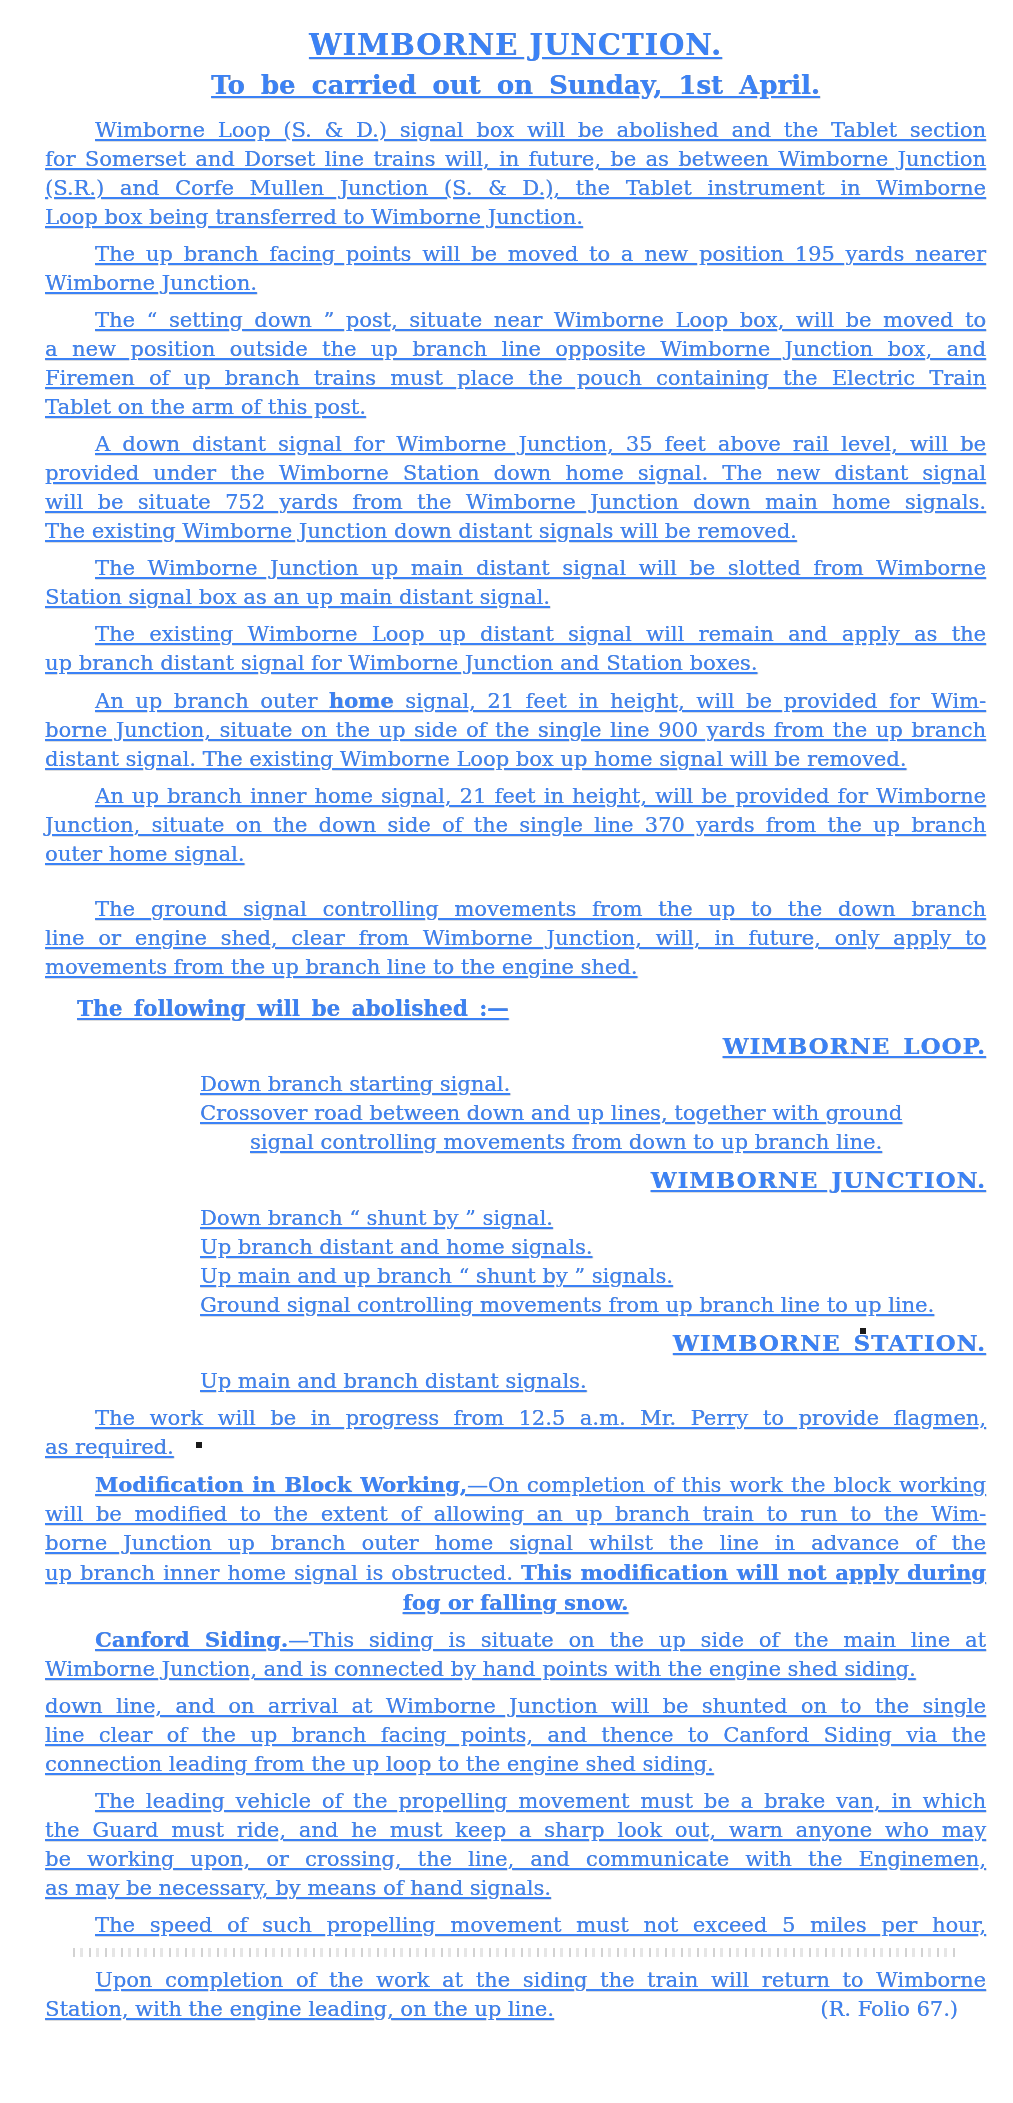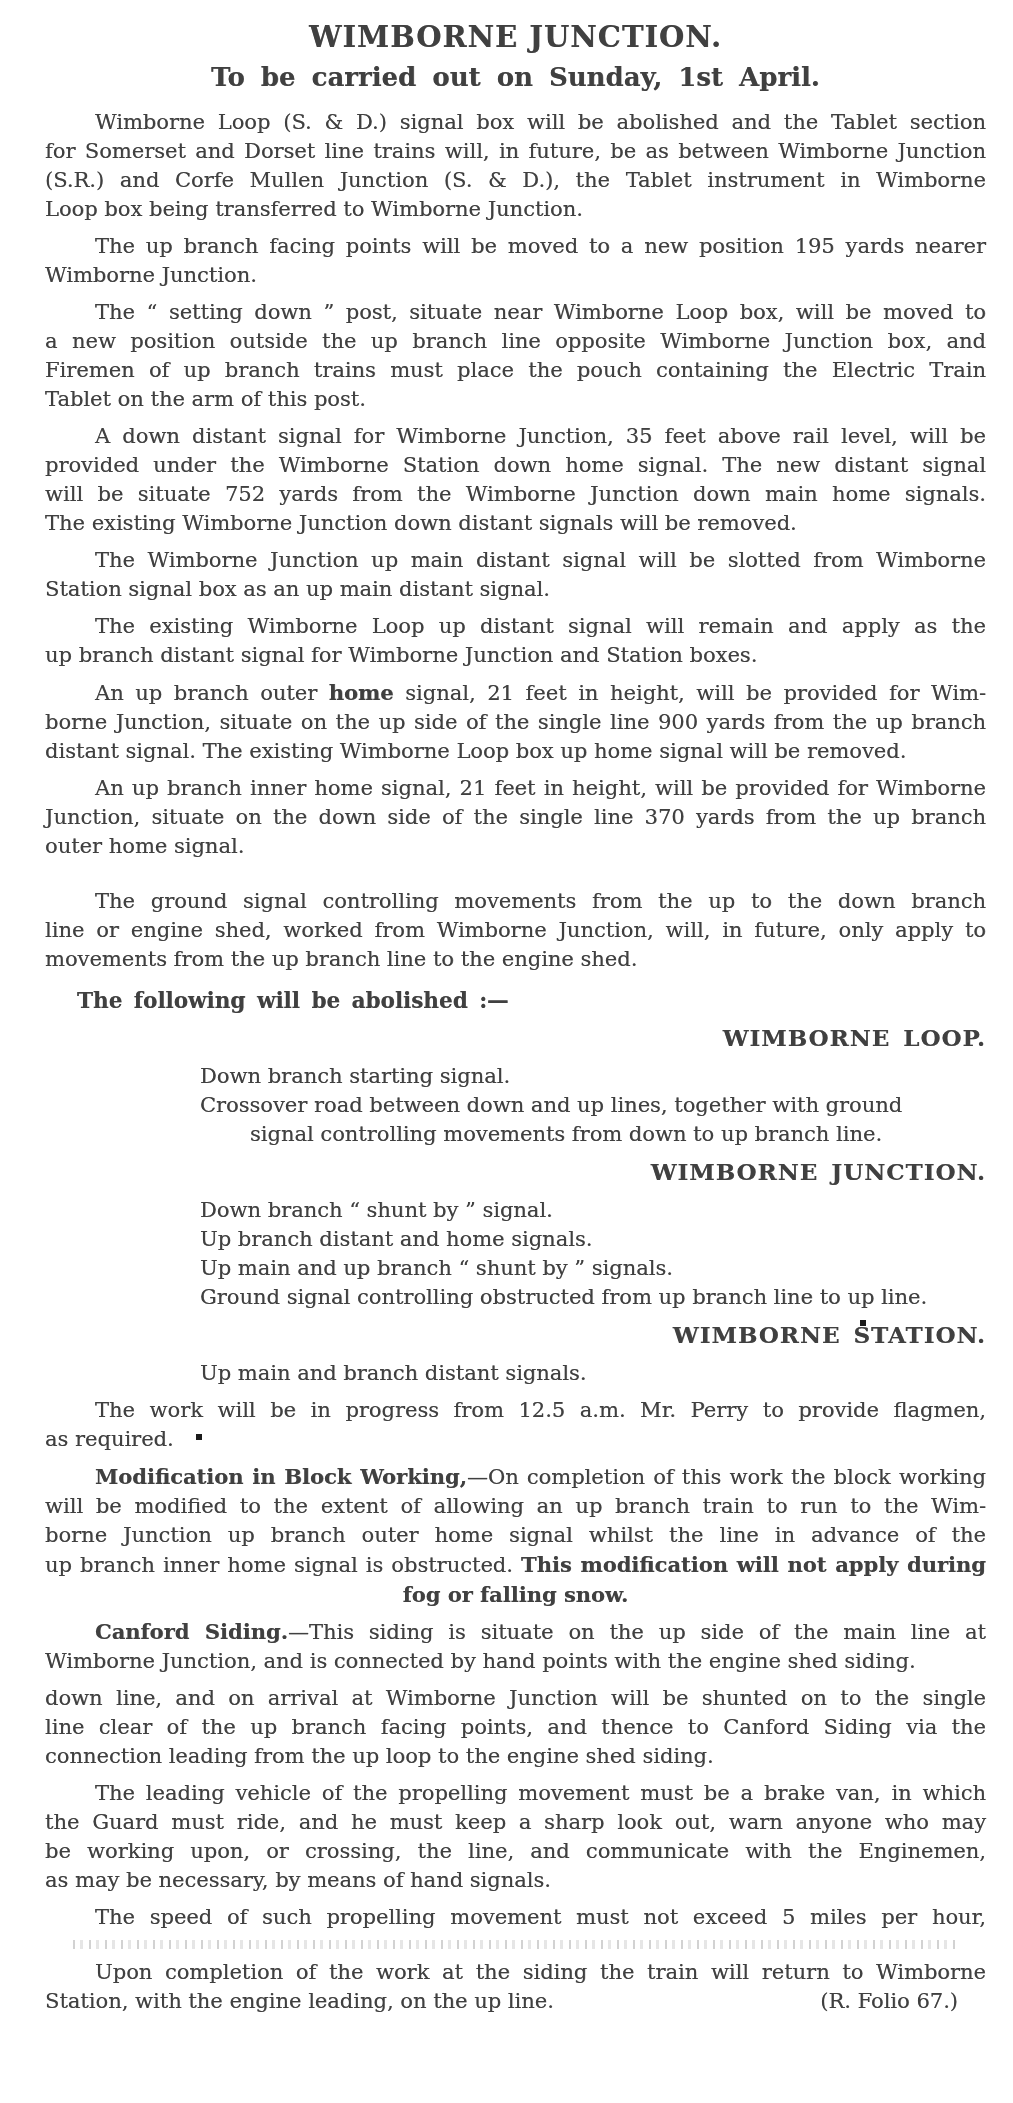--- a/index.html
+++ b/index.html
@@ -7,26 +7,27 @@
     padding: 0;
     background: #ffffff;
     width: 1013px;
     height: 2103px;
     overflow: hidden;
   }
   .page {
     position: relative;
     width: 941px;
     margin-left: 45px;
-    padding-top: 16px;
+    padding-top: 24px;
     font-family: "DejaVu Serif", serif;
     font-size: 21px;
     line-height: 29px;
-    color: #404040;
+    color: #3b82f6;
     text-shadow: 0.3px 0.3px 0 rgba(0,0,0,0.45);
+    text-decoration: underline;
   }
   .title {
     text-align: center;
     font-weight: bold;
     font-size: 29px;
     line-height: 38px;
     letter-spacing: 1px;
     margin: 2px 0 6px 0;
   }
   .subtitle {
@@ -140,39 +141,39 @@
   </div>
 
   <div class="para">
     <div class="ln j ind">An up branch inner home signal, 21 feet in height, will be provided for Wimborne</div>
     <div class="ln j">Junction, situate on the down side of the single line 370 yards from the up branch</div>
     <div class="ln">outer home signal.</div>
   </div>
 
   <div class="para gap-top">
     <div class="ln j ind">The ground signal controlling movements from the up to the down branch</div>
-    <div class="ln j">line or engine shed, worked from Wimborne Junction, will, in future, only apply to</div>
+    <div class="ln j">line or engine shed, clear from Wimborne Junction, will, in future, only apply to</div>
     <div class="ln">movements from the up branch line to the engine shed.</div>
   </div>
 
   <div class="abolish">The following will be abolished :—</div>
 
   <div class="section-heading">WIMBORNE LOOP.</div>
   <div class="list">
     <div class="ln">Down branch starting signal.</div>
     <div class="ln">Crossover road between down and up lines, together with ground</div>
     <div class="ln cont">signal controlling movements from down to up branch line.</div>
   </div>
 
   <div class="section-heading">WIMBORNE JUNCTION.</div>
   <div class="list">
     <div class="ln">Down branch “ shunt by ” signal.</div>
     <div class="ln">Up branch distant and home signals.</div>
     <div class="ln">Up main and up branch “ shunt by ” signals.</div>
-    <div class="ln">Ground signal controlling obstructed from up branch line to up line.</div>
+    <div class="ln">Ground signal controlling movements from up branch line to up line.</div>
     <div class="speck-abs"></div>
   </div>
 
   <div class="section-heading">WIMBORNE STATION.</div>
   <div class="list">
     <div class="ln">Up main and branch distant signals.</div>
   </div>
 
   <div class="para">
     <div class="ln j ind">The work will be in progress from 12.5 a.m.  Mr. Perry to provide flagmen,</div>

